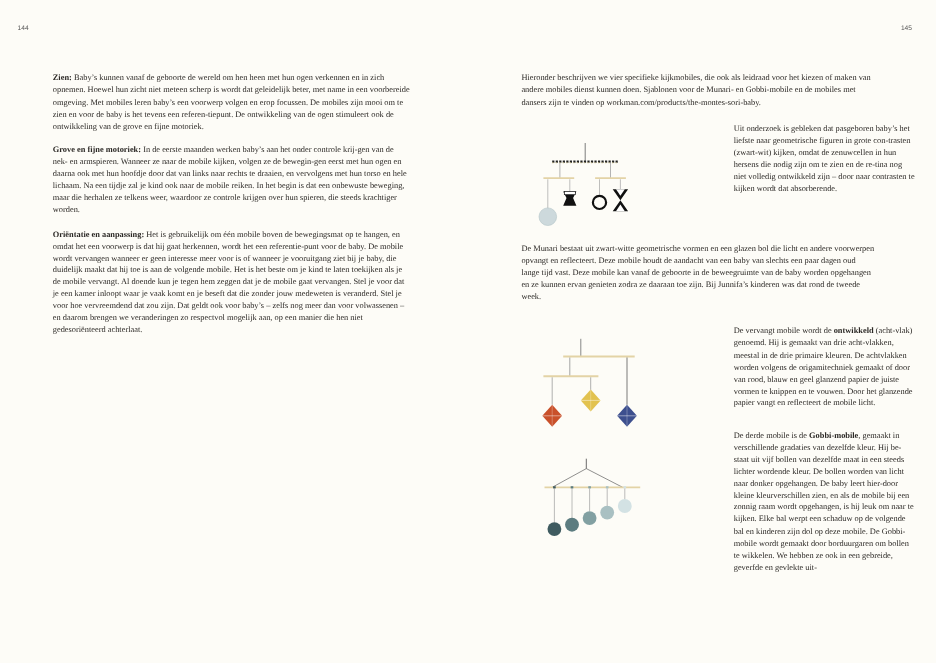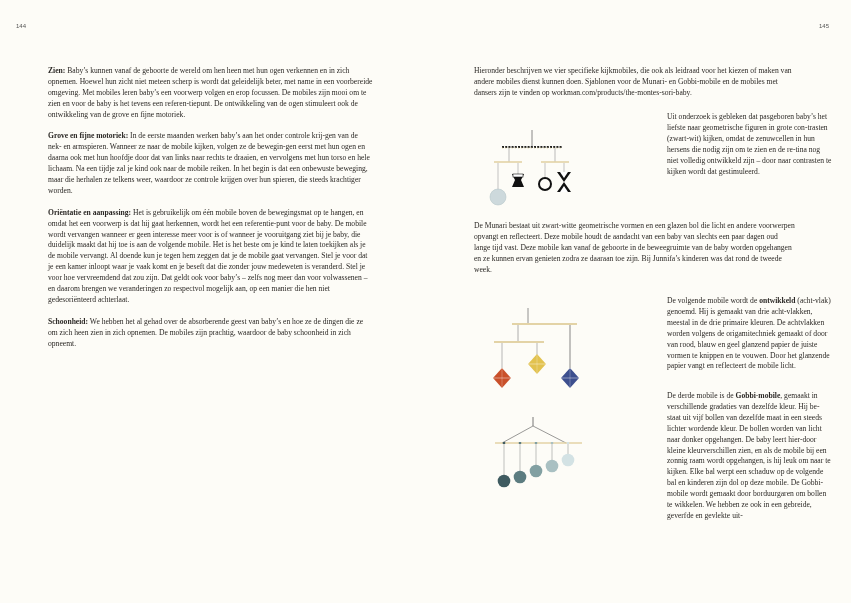--- a/index.html
+++ b/index.html
@@ -23,21 +23,20 @@
 </style>
 </head>
 <body>
 
 <div class="page left">
   <div class="folio l">144</div>
   <div class="txt col-left">
     <p><b>Zien:</b><span> Baby’s kunnen vanaf de geboorte de wereld om hen heen met hun ogen verkennen en in zich opnemen. Hoewel hun zicht niet meteen scherp is wordt dat geleidelijk beter, met name in een voorbereide omgeving. Met mobiles leren baby’s een voorwerp volgen en erop focussen. De mobiles zijn mooi om te zien en voor de baby is het tevens een referen-tiepunt. De ontwikkeling van de ogen stimuleert ook de ontwikkeling van de grove en fijne motoriek.</span></p>
     <p><b>Grove en fijne motoriek:</b><span> In de eerste maanden werken baby’s aan het onder controle krij-gen van de nek- en armspieren. Wanneer ze naar de mobile kijken, volgen ze de bewegin-gen eerst met hun ogen en daarna ook met hun hoofdje door dat van links naar rechts te draaien, en vervolgens met hun torso en hele lichaam. Na een tijdje zal je kind ook naar de mobile reiken. In het begin is dat een onbewuste beweging, maar die herhalen ze telkens weer, waardoor ze controle krijgen over hun spieren, die steeds krachtiger worden.</span></p>
     <p><b>Oriëntatie en aanpassing:</b><span> Het is gebruikelijk om één mobile boven de bewegingsmat op te hangen, en omdat het een voorwerp is dat hij gaat herkennen, wordt het een referentie-punt voor de baby. De mobile wordt vervangen wanneer er geen interesse meer voor is of wanneer je vooruitgang ziet bij je baby, die duidelijk maakt dat hij toe is aan de volgende mobile. Het is het beste om je kind te laten toekijken als je de mobile vervangt. Al doende kun je tegen hem zeggen dat je de mobile gaat vervangen. Stel je voor dat je een kamer inloopt waar je vaak komt en je beseft dat die zonder jouw medeweten is veranderd. Stel je voor hoe vervreemdend dat zou zijn. Dat geldt ook voor baby’s – zelfs nog meer dan voor volwassenen – en daarom brengen we veranderingen zo respectvol mogelijk aan, op een manier die hen niet gedesoriënteerd achterlaat.</span></p>
-    <p><b>Schoonheid:</b><span> We hebben het al gehad over de absorberende geest van baby’s en hoe ze de dingen die ze om zich heen zien in zich opnemen. De mobiles zijn prachtig, waardoor de baby schoonheid in zich opneemt.</span></p>
   </div>
 </div>
 
 <div class="page right">
   <div class="folio r">145</div>
 
   <div class="txt col-right-top">
     <p>Hieronder beschrijven we vier specifieke kijkmobiles, die ook als leidraad voor het kiezen of maken van andere mobiles dienst kunnen doen. Sjablonen voor de Munari- en Gobbi-mobile en de mobiles met dansers zijn te vinden op workman.com/products/the-montes-sori-baby.</p>
   </div>
 
@@ -56,21 +55,21 @@
       <polygon points="30,52 42,52 39,58 42,65 30,65 33,58" fill="#111"></polygon>
       <rect x="31" y="52" width="10" height="3" fill="#fff" stroke="#111" stroke-width="0.6"></rect>
       <line x1="63" y1="41" x2="63" y2="55" stroke="#aaa" stroke-width="0.7"></line>
       <circle cx="63" cy="62" r="6" fill="none" stroke="#111" stroke-width="2"></circle>
       <line x1="82" y1="41" x2="82" y2="50" stroke="#aaa" stroke-width="0.7"></line>
       <polygon points="75,50 89,50 82,60 89,70 75,70 82,60" fill="#111"></polygon>
       <polygon points="78,50 86,50 82,56" fill="#fff"></polygon>
       <polygon points="78,70 86,70 82,64" fill="#fff"></polygon>
     </svg>
     <div class="txt fig-text" style="top:0;">
-      <p>Uit onderzoek is gebleken dat pasgeboren baby’s het liefste naar geometrische figuren in grote con-trasten (zwart-wit) kijken, omdat de zenuwcellen in hun hersens die nodig zijn om te zien en de re-tina nog niet volledig ontwikkeld zijn – door naar contrasten te kijken wordt dat gestimuleerd.</p>
+      <p>Uit onderzoek is gebleken dat pasgeboren baby’s het liefste naar geometrische figuren in grote con-trasten (zwart-wit) kijken, omdat de zenuwcellen in hun hersens die nodig zijn om te zien en de re-tina nog niet volledig ontwikkeld zijn – door naar contrasten te kijken wordt dat absorberende.</p>
     </div>
   </div>
 
   <div class="txt col-right-mid">
     <p>De Munari bestaat uit zwart-witte geometrische vormen en een glazen bol die licht en andere voorwerpen opvangt en reflecteert. Deze mobile houdt de aandacht van een baby van slechts een paar dagen oud lange tijd vast. Deze mobile kan vanaf de geboorte in de beweegruimte van de baby worden opgehangen en ze kunnen ervan genieten zodra ze daaraan toe zijn. Bij Junnifa’s kinderen was dat rond de tweede week.</p>
   </div>
 
   <div class="fig-row" style="top:296px;height:100px;">
     <svg class="fig" style="top:2px;left:8px;" width="110" height="95" viewBox="0 0 110 95" id="octa-svg">
       <line x1="46" y1="10" x2="46" y2="26" stroke="#777" stroke-width="0.8"></line>
@@ -86,21 +85,21 @@
           <line x1="20" y1="70" x2="20" y2="90" stroke="rgba(255,255,255,0.5)" stroke-width="0.5"></line>
           <polygon points="55,56 64,66 55,76 46,66" fill="#e2c24f"></polygon>
           <line x1="46" y1="66" x2="64" y2="66" stroke="rgba(255,255,255,0.7)" stroke-width="0.6"></line>
           <line x1="55" y1="56" x2="55" y2="76" stroke="rgba(255,255,255,0.5)" stroke-width="0.5"></line>
           <polygon points="88,70 97,80 88,90 79,80" fill="#3d4f8e"></polygon>
           <line x1="79" y1="80" x2="97" y2="80" stroke="rgba(255,255,255,0.7)" stroke-width="0.6"></line>
           <line x1="88" y1="70" x2="88" y2="90" stroke="rgba(255,255,255,0.5)" stroke-width="0.5"></line>
         </g>
     </svg>
     <div class="txt fig-text" style="top:0;">
-      <p><span>De volgende mobile wordt de </span><b>ontwikkeld</b><span> (acht-vlak) genoemd. Hij is gemaakt van drie acht-vlakken, meestal in de drie primaire kleuren. De achtvlakken worden volgens de origamitechniek gemaakt of door van rood, blauw en geel glanzend papier de juiste vormen te knippen en te vouwen. Door het glanzende papier vangt en reflecteert de mobile licht.</span></p>
+      <p><span>De vervangt mobile wordt de </span><b>ontwikkeld</b><span> (acht-vlak) genoemd. Hij is gemaakt van drie acht-vlakken, meestal in de drie primaire kleuren. De achtvlakken worden volgens de origamitechniek gemaakt of door van rood, blauw en geel glanzend papier de juiste vormen te knippen en te vouwen. Door het glanzende papier vangt en reflecteert de mobile licht.</span></p>
     </div>
   </div>
 
   <div class="fig-row" style="top:391px;height:150px;">
     <svg class="fig" style="top:18px;left:8px;" width="110" height="90" viewBox="0 0 110 90" id="gobbi-svg">
       <line x1="51" y1="8" x2="51" y2="17" stroke="#555" stroke-width="0.8"></line>
       <line x1="51" y1="17" x2="20" y2="34" stroke="#555" stroke-width="0.6"></line>
       <line x1="51" y1="17" x2="84" y2="34" stroke="#555" stroke-width="0.6"></line>
       <line x1="13" y1="34" x2="100" y2="34" stroke="#e3d3a6" stroke-width="1.6"></line>
       <g id="gobbi-group">

